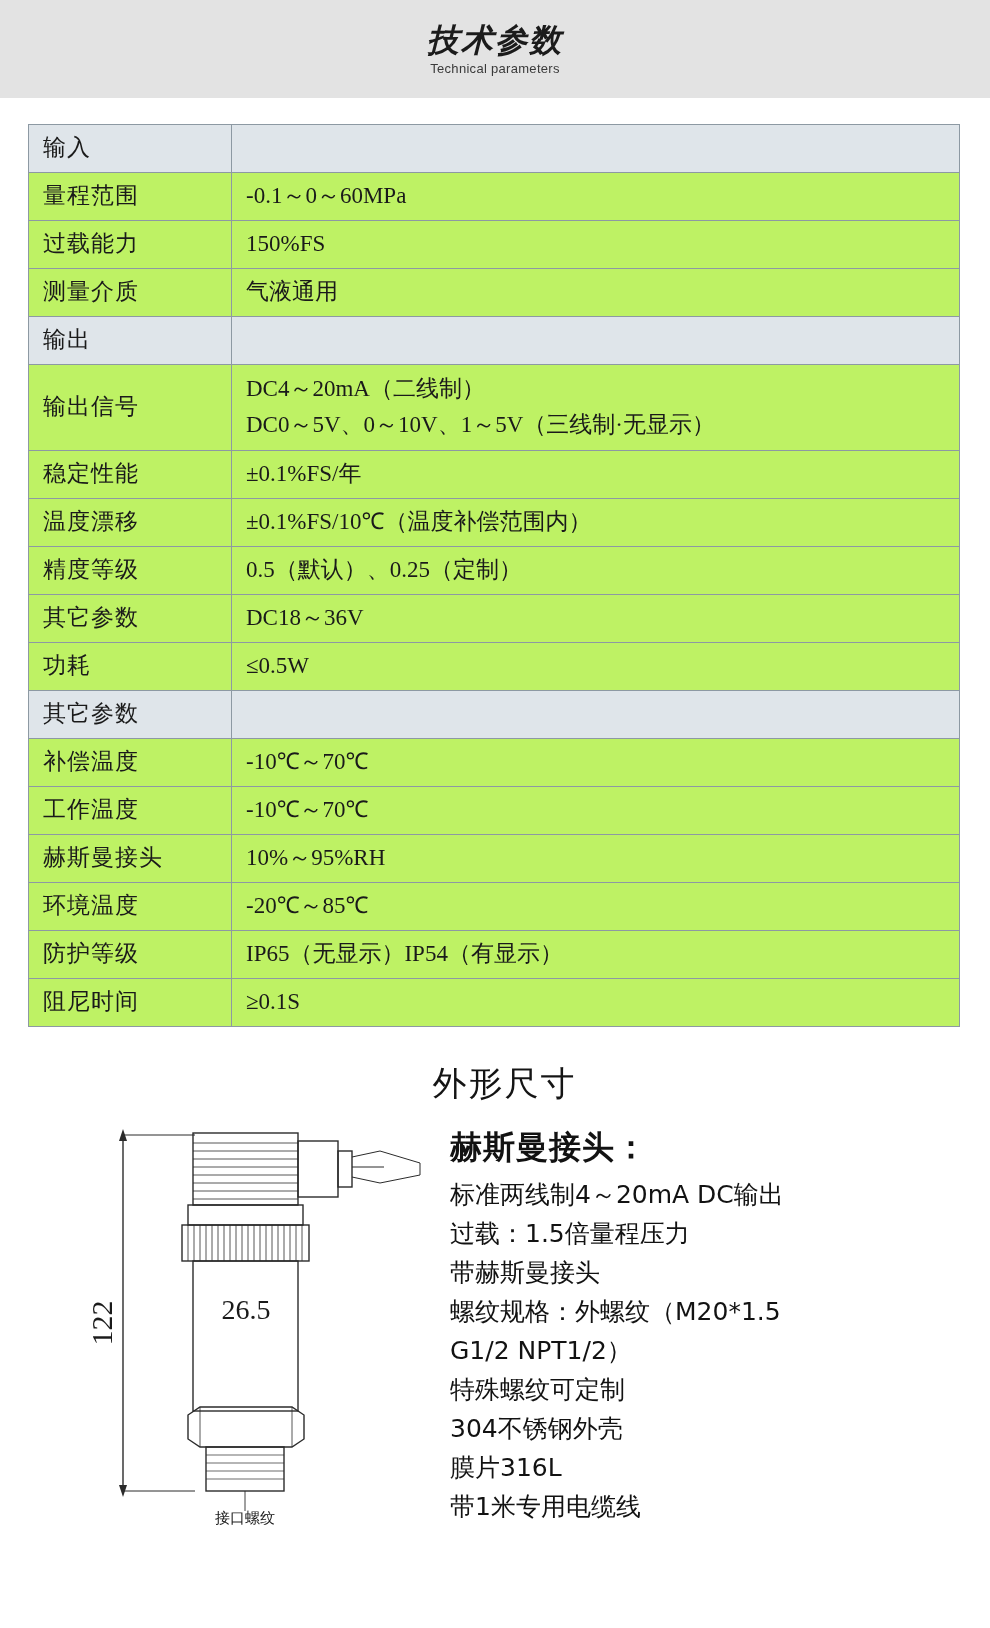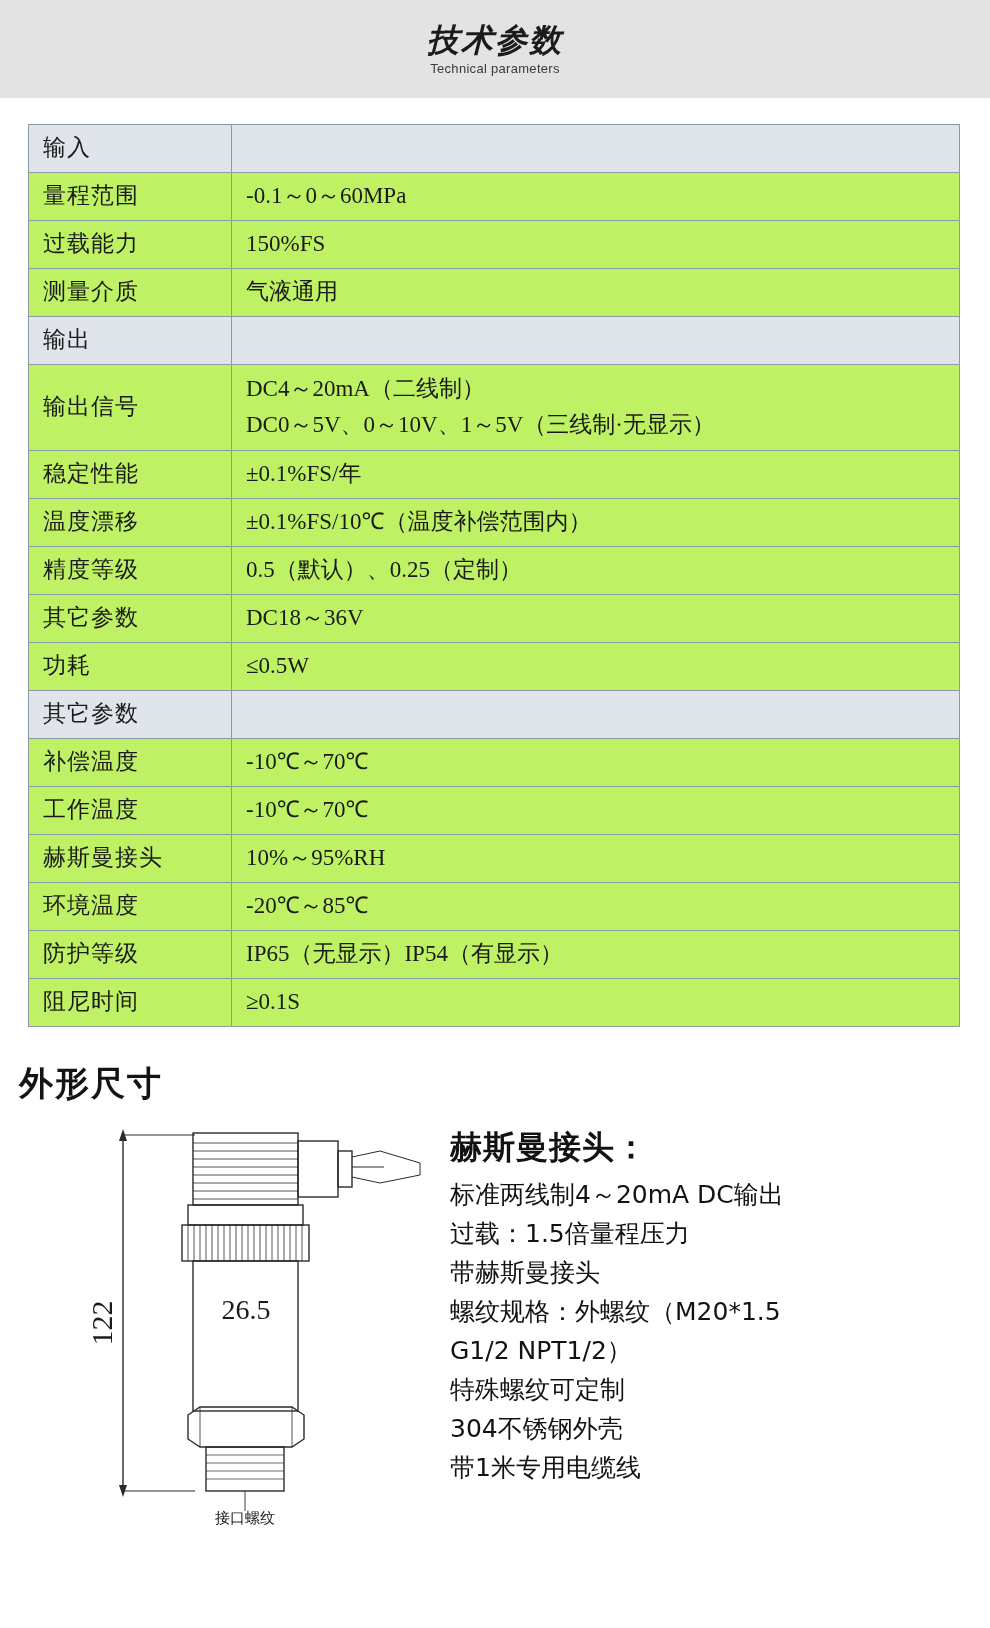--- a/index.html
+++ b/index.html
@@ -82,22 +82,23 @@
     padding-top: 4px;
     padding-bottom: 6px;
   }
   td.multi .ln {
     display: block;
     line-height: 1.55;
   }
 
   
   .dim-title {
+    text-align: center;
     font-family: "DejaVu Sans", sans-serif;
-    font-weight: bold;
+    font-weight: normal;
     font-size: 34px;
     margin: 34px 0 6px 0;
     letter-spacing: 2px;
     color: #141414;
     padding-left: 19px;
   }
   .dim-body {
     display: flex;
     flex-direction: row;
     align-items: flex-start;
@@ -309,17 +310,18 @@
 
     <div class="dim-text">
       <div class="head">赫斯曼接头：</div>
       <span class="ln">标准两线制4～20mA DC输出</span>
       <span class="ln">过载：1.5倍量程压力</span>
       <span class="ln">带赫斯曼接头</span>
       <span class="ln">螺纹规格：外螺纹（M20*1.5</span>
       <span class="ln">G1/2  NPT1/2）</span>
       <span class="ln">特殊螺纹可定制</span>
       <span class="ln">304不锈钢外壳</span>
+      <span class="ln">膜片316L</span>
       <span class="ln">带1米专用电缆线</span>
     </div>
   </div>
 
 </div>
 
 </body></html>

